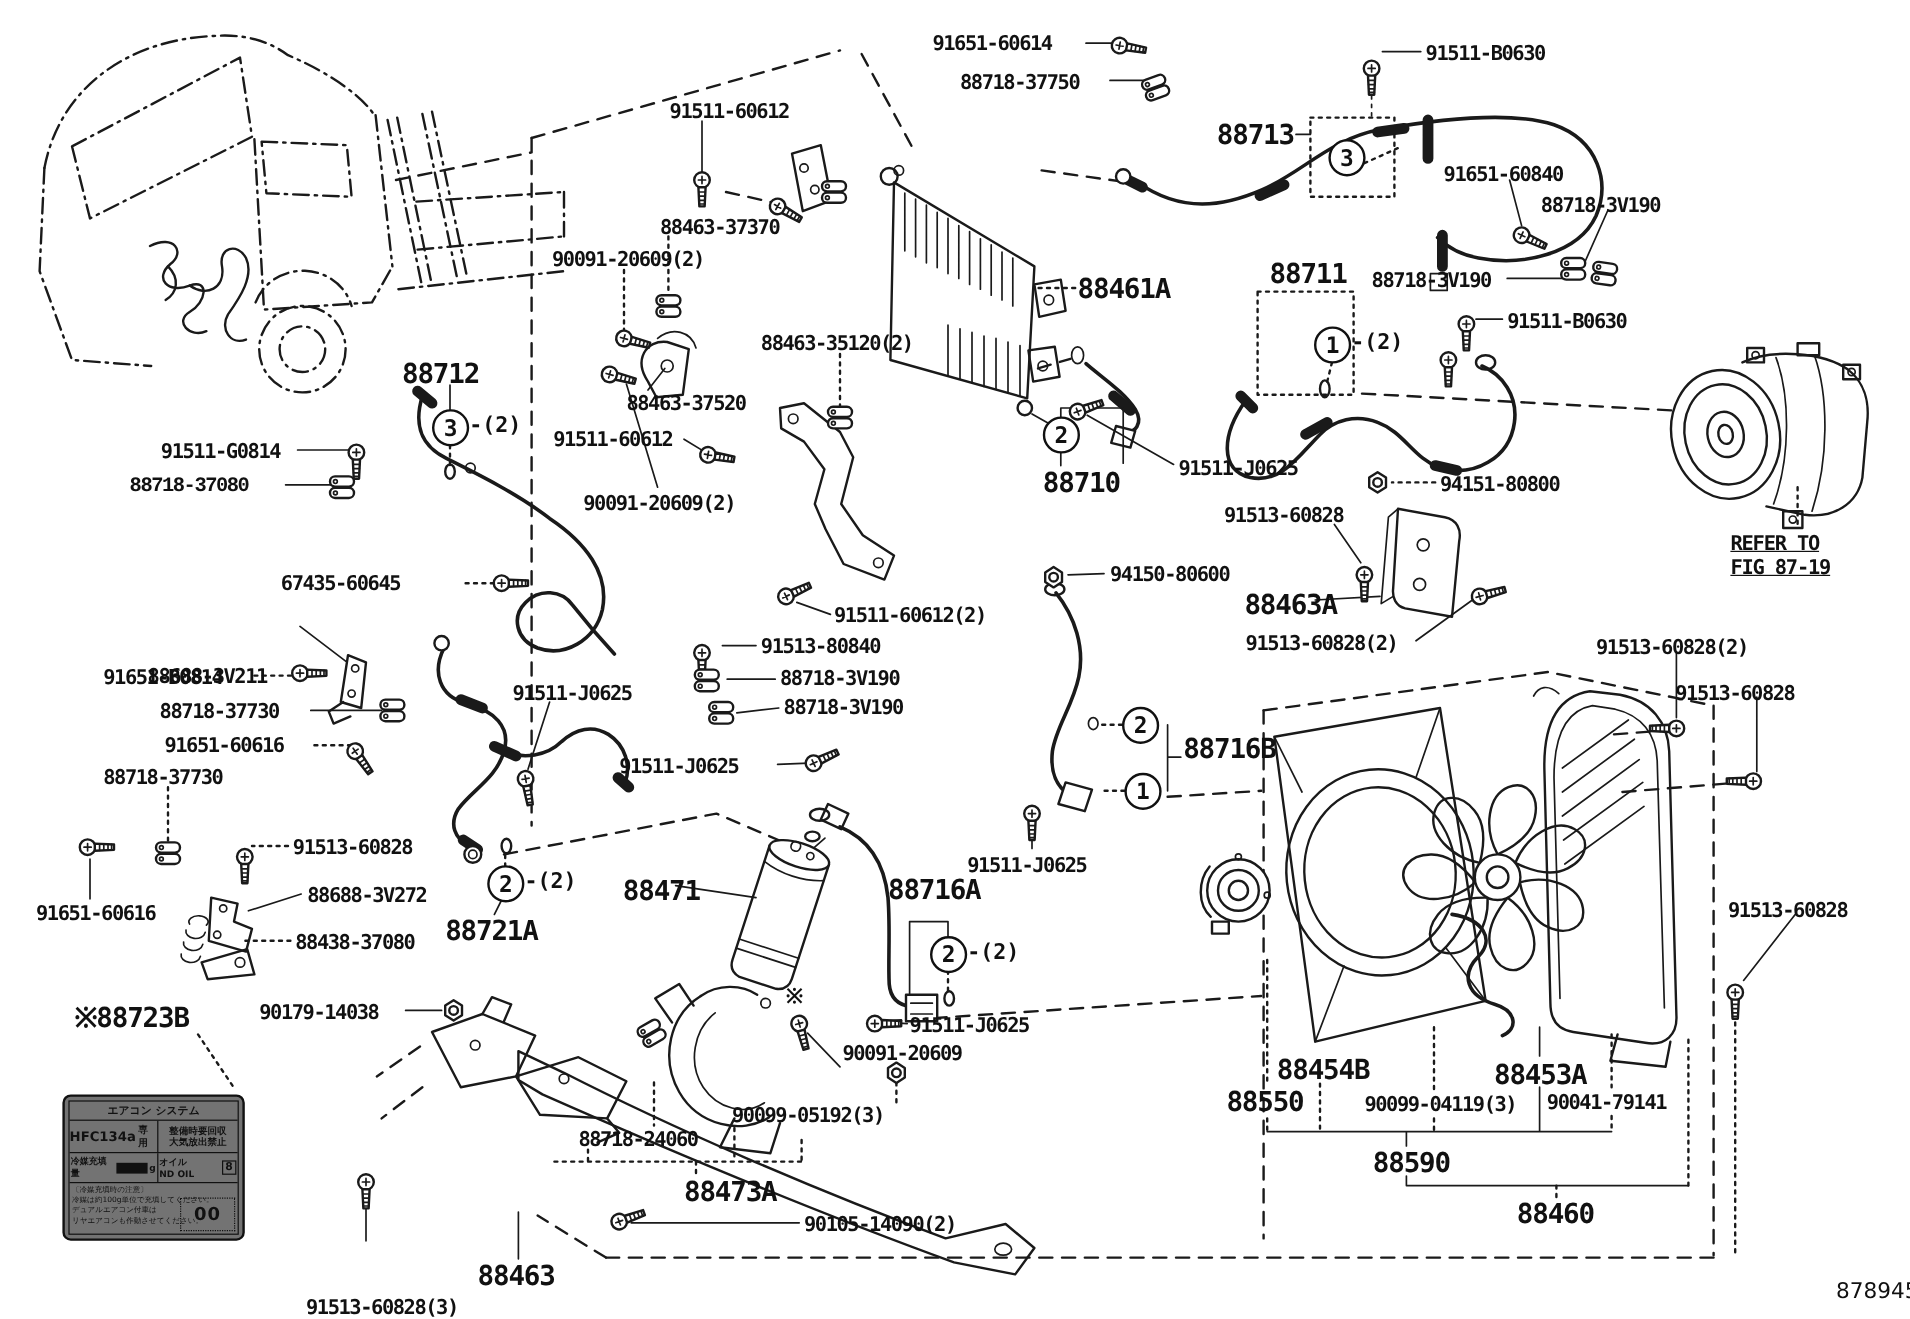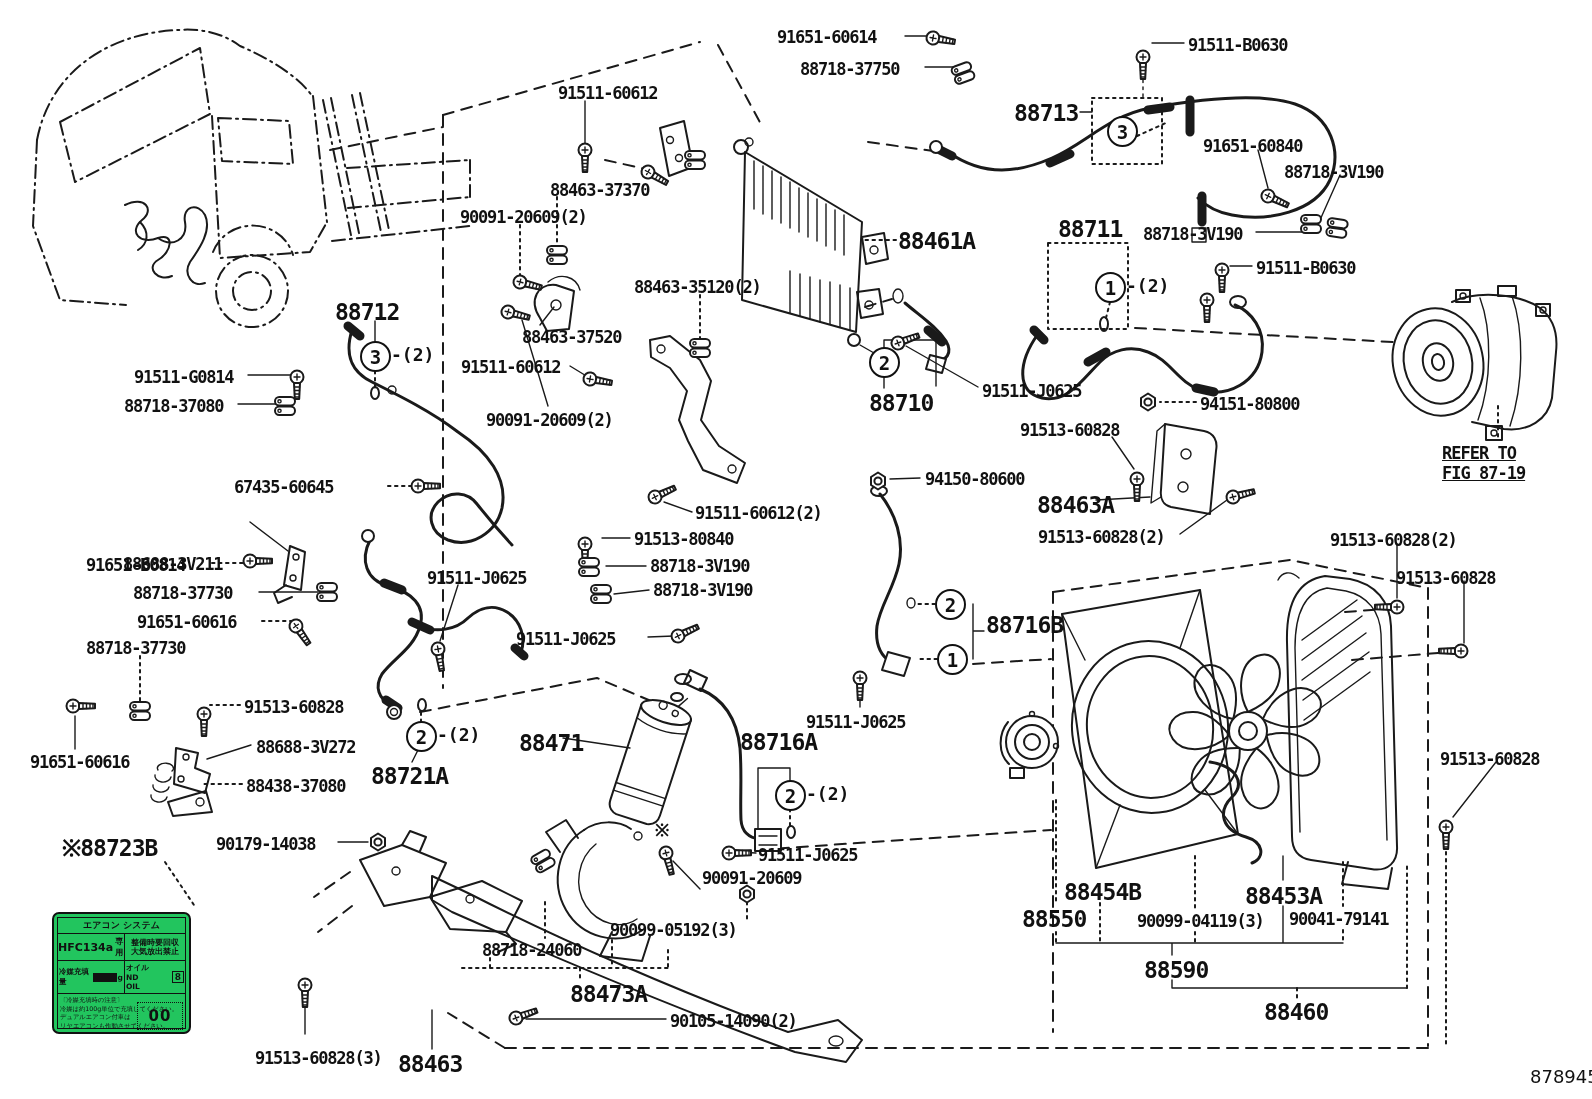--- a/index.html
+++ b/index.html
@@ -18,22 +18,22 @@
   .plabel{position:absolute;font:bold 17px "DejaVu Sans Mono",monospace;color:#111;
           letter-spacing:-1.2px;white-space:pre;}
   .plabel.big{font-size:23px;letter-spacing:-1px;}
   .co{position:absolute;}
   .co .circ{display:flex;width:27px;height:27px;border:2.4px solid #111;border-radius:50%;
             align-items:center;justify-content:center;font:bold 19px "DejaVu Sans Mono",monospace;
             color:#111;background:#fff;}
   .co .suf{position:absolute;left:31px;top:3px;font:bold 18px "DejaVu Sans Mono",monospace;
            color:#111;white-space:nowrap;}
   
-  .sticker{position:absolute;left:52px;top:912px;width:139px;height:122px;border:2.5px solid #111;
-           border-radius:7px;background:#22c55e;padding:3px;box-sizing:border-box;color:#111;}
+  .sticker{position:absolute;left:52px;top:912px;width:152px;height:122px;border:2.5px solid #111;
+           border-radius:7px;background:#737373;padding:3px;box-sizing:border-box;color:#111;}
   .sticker .inner{border:1.2px solid #111;height:100%;box-sizing:border-box;display:flex;
                   flex-direction:column;font-family:"DejaVu Sans",sans-serif;}
   .st-title{border-bottom:1.2px solid #111;text-align:center;font-size:9px;font-weight:bold;
             padding:1px 0;}
   .st-row1{display:flex;border-bottom:1.2px solid #111;}
   .st-row1 .c1{flex:1.1;border-right:1.2px solid #111;font-weight:bold;font-size:11px;
                display:flex;align-items:center;justify-content:center;gap:2px;padding:2px 0;}
   .st-row1 .c1 .sm{font-size:8px;}
   .st-row1 .c2{flex:1;font-size:8px;font-weight:bold;display:flex;flex-direction:column;
                align-items:center;justify-content:center;line-height:1.15;}
@@ -418,42 +418,42 @@
       <div class="plabel" style="left: 133px; top: 583px;">88718-37730</div>
       <div class="plabel" style="left: 137px; top: 612px;">91651-60616</div>
       <div class="plabel" style="left: 86px; top: 638px;">88718-37730</div>
       <div class="plabel" style="left: 244px; top: 697px;">91513-60828</div>
       <div class="plabel" style="left: 256px; top: 737px;">88688-3V272</div>
       <div class="plabel" style="left: 30px; top: 752px;">91651-60616</div>
       <div class="plabel" style="left: 246px; top: 776px;">88438-37080</div>
       <div class="plabel big" style="left: 371px; top: 763px;">88721A</div>
       <div class="plabel big" style="left: 335px; top: 299px;">88712</div>
       <div class="plabel" style="left: 134px; top: 367px;">91511-G0814</div>
-      <div class="plabel" style="left: 124px; top: 396px;">88718-37080</div>
+      <div class="plabel" style="left: 108px; top: 396px; font-family: Liberation Mono, monospace;">88718-37080</div>
       <div class="plabel big" style="left: 869px; top: 390px;">88710</div>
       <div class="plabel" style="left: 982px; top: 381px;">91511-J0625</div>
       <div class="plabel" style="left: 925px; top: 469px;">94150-80600</div>
       <div class="plabel" style="left: 1200px; top: 394px;">94151-80800</div>
       <div class="plabel" style="left: 1020px; top: 420px;">91513-60828</div>
       <div class="plabel big" style="left: 1037px; top: 492px;">88463A</div>
       <div class="plabel" style="left: 1038px; top: 527px;">91513-60828(2)</div>
       <div class="plabel big" style="left: 986px; top: 612px;">88716B</div>
       <div class="plabel" style="left: 806px; top: 712px;">91511-J0625</div>
       <div class="plabel" style="left: 1330px; top: 530px;">91513-60828(2)</div>
       <div class="plabel" style="left: 1396px; top: 568px;">91513-60828</div>
       <div class="plabel" style="left: 1440px; top: 749px;">91513-60828</div>
       <div class="plabel big" style="left: 519px; top: 730px;">88471</div>
       <div class="plabel big" style="left: 740px; top: 729px;">88716A</div>
       <div class="plabel" style="left: 758px; top: 845px;">91511-J0625</div>
       <div class="plabel" style="left: 702px; top: 868px;">90091-20609</div>
       <div class="plabel" style="left: 610px; top: 920px;">90099-05192(3)</div>
       <div class="plabel" style="left: 482px; top: 940px;">88718-24060</div>
       <div class="plabel big" style="left: 570px; top: 981px;">88473A</div>
       <div class="plabel" style="left: 670px; top: 1011px;">90105-14090(2)</div>
-      <div class="plabel" style="left: 255px; top: 1048px;">91513-60828(3)</div>
+      <div class="plabel" style="left: 255px; top: 1080px;">91513-60828(3)</div>
       <div class="plabel big" style="left: 398px; top: 1051px;">88463</div>
       <div class="plabel" style="left: 216px; top: 834px;">90179-14038</div>
       <div class="plabel big" style="left: 62px; top: 831px;">※88723B</div>
       <div class="plabel big" style="left: 1064px; top: 879px;">88454B</div>
       <div class="plabel big" style="left: 1022px; top: 906px;">88550</div>
       <div class="plabel" style="left: 1137px; top: 911px;">90099-04119(3)</div>
       <div class="plabel big" style="left: 1245px; top: 883px;">88453A</div>
       <div class="plabel" style="left: 1289px; top: 909px;">90041-79141</div>
       <div class="plabel big" style="left: 1144px; top: 957px;">88590</div>
       <div class="plabel big" style="left: 1264px; top: 999px;">88460</div>

